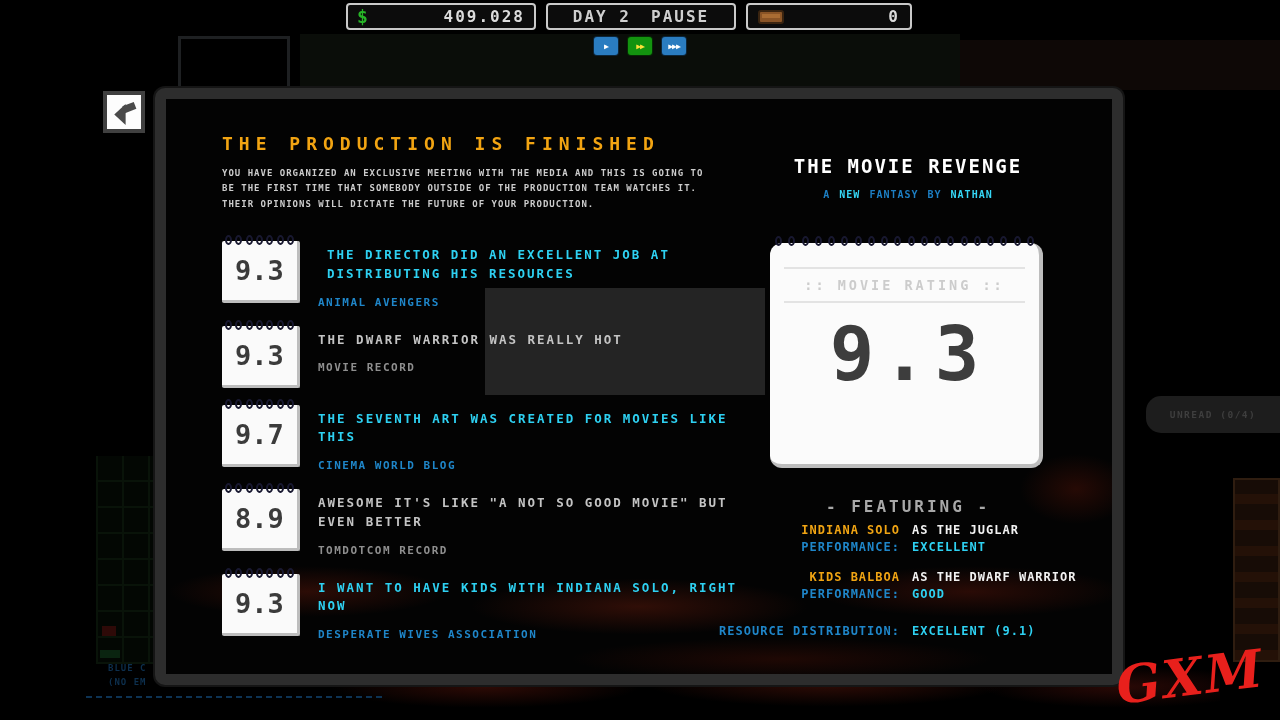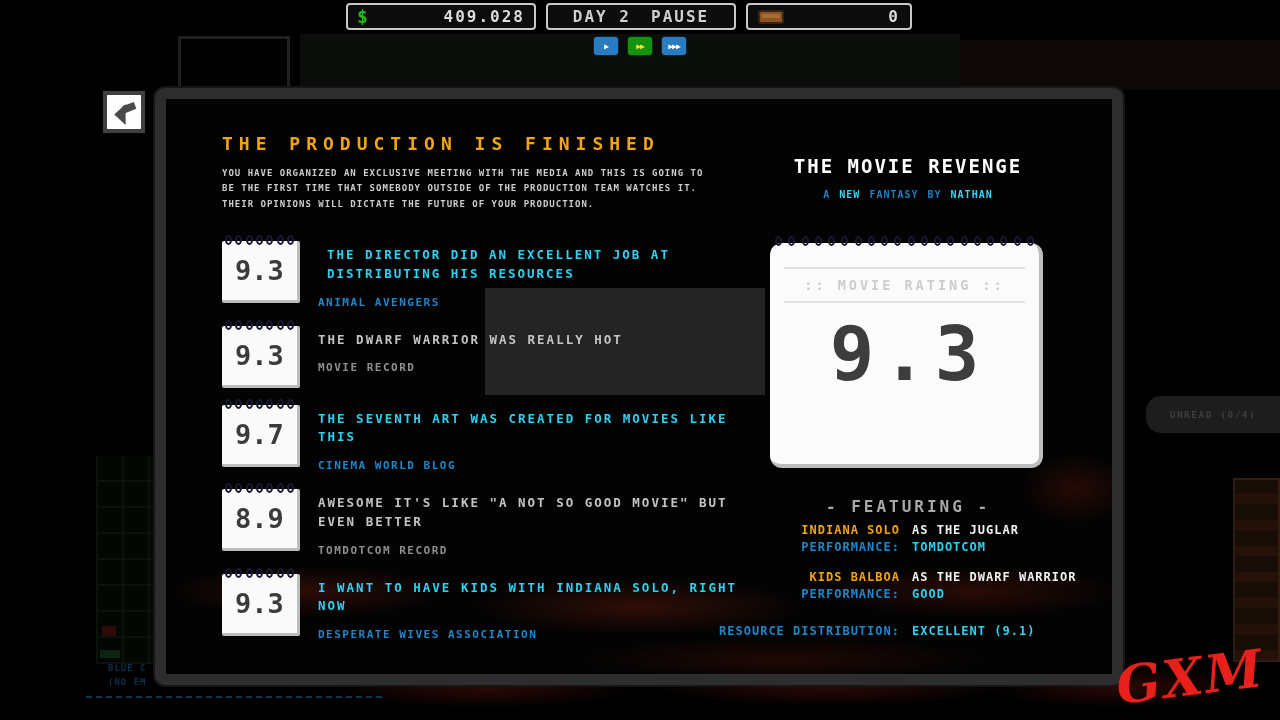--- a/index.html
+++ b/index.html
@@ -315,21 +315,21 @@
       <div class="rp-label">:: MOVIE RATING ::</div>
       <div class="rp-divider"></div>
       <div class="rp-value">9.3</div>
     </div>
 
     <div class="featuring-heading">- FEATURING -</div>
     <div class="featuring-grid">
         <div style="color: rgb(240, 164, 19); text-align: right;">INDIANA SOLO</div>
         <div style="color: rgb(242, 242, 242); text-align: left;">AS THE JUGLAR</div>
         <div style="color: rgb(31, 134, 201); text-align: right;">PERFORMANCE:</div>
-        <div style="color: rgb(46, 209, 242); text-align: left;">TOMDOTCOM</div>
+        <div style="color: rgb(46, 209, 242); text-align: left;">EXCELLENT</div>
         <div style="grid-column: 1 / span 2; height: 10px;"></div>
         <div style="color: rgb(240, 164, 19); text-align: right;">KIDS BALBOA</div>
         <div style="color: rgb(242, 242, 242); text-align: left;">AS THE DWARF WARRIOR</div>
         <div style="color: rgb(31, 134, 201); text-align: right;">PERFORMANCE:</div>
         <div style="color: rgb(46, 209, 242); text-align: left;">GOOD</div>
         <div style="grid-column: 1 / span 2; height: 10px;"></div>
         <div style="grid-column: 1 / span 2; height: 4px;"></div>
         <div style="color: rgb(31, 134, 201); text-align: right;">RESOURCE DISTRIBUTION:</div>
         <div style="color: rgb(46, 209, 242); text-align: left;">EXCELLENT (9.1)</div>
       </div>

